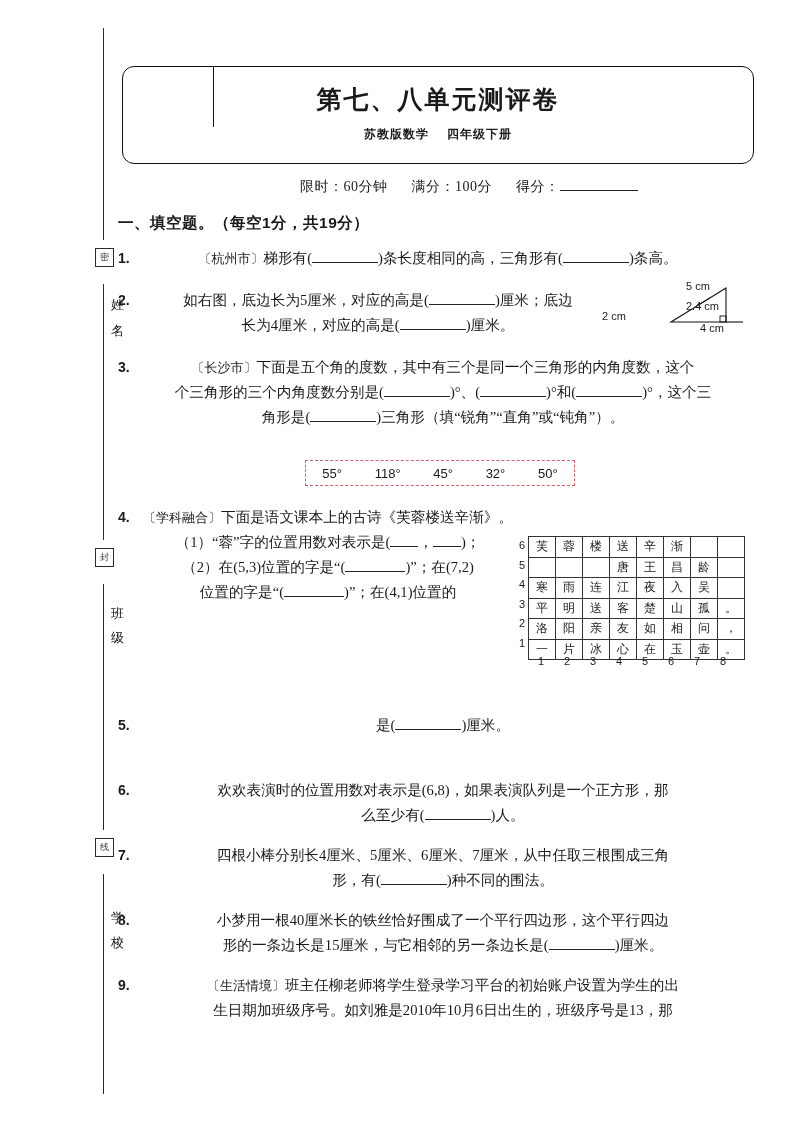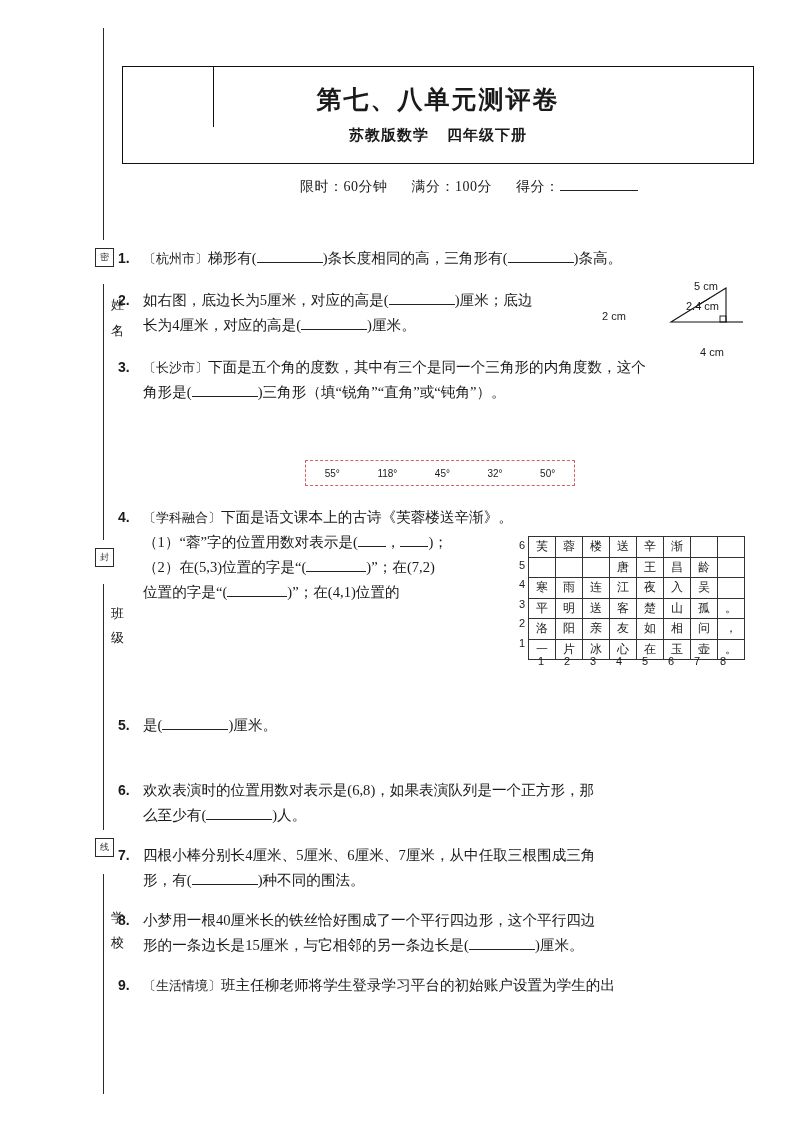--- a/index.html
+++ b/index.html
@@ -22,31 +22,31 @@
     writing-mode:vertical-rl;text-orientation:upright;
   }
   .rail-tick{
     position:absolute;left:95px;width:17px;height:17px;border:1px solid #2b2b2b;
     background:#fff;font-size:9px;line-height:17px;text-align:center;color:#333;
   }
 
   
   .titlebox{
     position:absolute;left:122px;top:66px;width:632px;height:98px;
-    border:1px solid #111;border-radius:0;box-sizing:border-box;
+    border:1px solid #111;border-radius:12px;box-sizing:border-box;
   }
   .titlebox .vline{position:absolute;left:90px;top:0;width:1px;height:60px;background:#111;}
   .main-title{
     position:absolute;left:0;right:0;top:16px;text-align:center;
     font-size:25px;font-weight:bold;letter-spacing:2px;
     font-family:"Liberation Sans","DejaVu Sans",sans-serif;
   }
   .sub-title{
     position:absolute;left:0;right:0;top:59px;text-align:center;
-    font-size:15px;font-weight:bold;letter-spacing:1px;
+    font-size:12px;font-weight:bold;letter-spacing:1px;
     font-family:Liberation Serif, serif;
   }
   .sub-title .gap{display:inline-block;width:18px;}
 
   
   .meta{
     position:absolute;left:300px;top:178px;font-size:14px;letter-spacing:.5px;
   }
   .meta .sp{display:inline-block;width:24px;}
 
@@ -55,38 +55,38 @@
     position:absolute;left:118px;top:213px;font-size:15.5px;font-weight:bold;
     font-family:"Liberation Sans","DejaVu Sans",sans-serif;letter-spacing:.5px;
   }
 
   
   .q{position:absolute;font-size:14.6px;line-height:25px;}
   .qn{
     position:absolute;left:0;top:0;width:22px;text-align:left;
     font-weight:bold;font-family:"Liberation Sans","DejaVu Sans",sans-serif;font-size:14px;
   }
-  .qbody{margin-left:25px;}
+  .qbody{text-align:center;}
   .tag{font-size:13px;}
   .u{display:inline-block;border-bottom:1px solid #222;}
   .u56{width:60px;}
   .u62{width:66px;}
   .u26{width:28px;}
 
   
   .fig2{position:absolute;left:638px;top:282px;width:130px;height:52px;}
   .fig2 svg{display:block;}
   .fig2 .lbl{position:absolute;font-size:11px;font-family:"Liberation Sans","DejaVu Sans",sans-serif;}
 
   
   .angbox{
     position:absolute;left:305px;top:460px;width:270px;height:26px;
     border:1px dashed #d4606a;box-sizing:border-box;
     display:flex;align-items:center;justify-content:space-around;
-    font-size:10px;font-family:"Liberation Sans","DejaVu Sans",sans-serif;
+    font-size:13px;font-family:"Liberation Sans","DejaVu Sans",sans-serif;
   }
 
   
   .poemwrap{position:absolute;left:528px;top:536px;}
   .poemgrid{border-collapse:collapse;}
   .poemgrid td{
     width:26px;height:19.5px;border:1px solid #333;text-align:center;
     font-size:12px;font-family:"Liberation Serif","DejaVu Serif",serif;padding:0;
   }
   .axis-y{position:absolute;left:-13px;top:0;}
@@ -119,20 +119,21 @@
     <div class="main-title">第七、八单元测评卷</div>
     <div class="sub-title">
       <span>苏教版数学</span><span class="gap"></span><span>四年级下册</span>
     </div>
   </div>
 
   <div class="meta">
     <span>限时：60分钟</span><span class="sp"></span><span>满分：100分</span><span class="sp"></span><span>得分：</span><span class="u" style="width:78px;"></span>
   </div>
 
+  <div class="sec-head">一、填空题。（每空1分，共19分）</div>
 
   <div class="q" style="left:118px;top:246px;width:640px;">
     <span class="qn">1.</span>
     <div class="qbody">
       <span class="tag">〔杭州市〕</span><span>梯形有(</span><span class="u u62"></span><span>)条长度相同的高，三角形有(</span><span class="u u62"></span><span>)条高。</span>
     </div>
   </div>
 
   <div class="q" style="left:118px;top:288px;width:520px;">
     <span class="qn">2.</span>
@@ -144,29 +145,30 @@
 
   <div class="fig2">
     <svg width="130" height="52" viewBox="0 0 130 52">
       <polygon points="33,40 88,40 88,6" fill="none" stroke="#111" stroke-width="1.1"></polygon>
       <rect x="82" y="34" width="6" height="6" fill="none" stroke="#111" stroke-width="0.9"></rect>
       <line x1="88" y1="40" x2="105" y2="40" stroke="#111" stroke-width="1.1"></line>
       <line x1="88" y1="6" x2="105" y2="6" stroke="#111" stroke-width="0"></line>
       <line x1="60" y1="23" x2="72" y2="16" stroke="#111" stroke-width="0.9"></line>
     </svg>
     <span class="lbl" style="left:-36px;top:28px;">2 cm</span>
-    <span class="lbl" style="left:56px;top:-2px;text-align:center;">5 cm</span>
+    <span class="lbl" style="left:48px;top:-2px;text-align:center;">5 cm</span>
     <span class="lbl" style="left:48px;top:18px;">2.4 cm</span>
-    <span class="lbl" style="left:62px;top:40px;margin-top:24px;">4 cm</span>
+    <span class="lbl" style="left:62px;top:40px;">4 cm</span>
   </div>
 
   <div class="q" style="left:118px;top:355px;width:650px;">
     <span class="qn">3.</span>
     <div class="qbody">
       <div><span class="tag">〔长沙市〕</span><span>下面是五个角的度数，其中有三个是同一个三角形的内角度数，这个</span></div>
+      <div><span>个三角形的三个内角度数分别是(</span><span class="u u62"></span><span>)°、(</span><span class="u u62"></span><span>)°和(</span><span class="u u62"></span><span>)°，这个三</span></div>
       <div><span>角形是(</span><span class="u u62"></span><span>)三角形（填“锐角”“直角”或“钝角”）。</span></div>
     </div>
   </div>
 
   <div class="angbox">
     <span>55°</span>
     <span>118°</span>
     <span>45°</span>
     <span>32°</span>
     <span>50°</span>
@@ -295,16 +297,17 @@
     <div class="qbody">
       <div>小梦用一根40厘米长的铁丝恰好围成了一个平行四边形，这个平行四边</div>
       <div><span>形的一条边长是15厘米，与它相邻的另一条边长是(</span><span class="u u62"></span><span>)厘米。</span></div>
     </div>
   </div>
 
   <div class="q" style="left:118px;top:973px;width:650px;">
     <span class="qn">9.</span>
     <div class="qbody">
       <div><span class="tag">〔生活情境〕</span><span>班主任柳老师将学生登录学习平台的初始账户设置为学生的出</span></div>
+      <div>生日期加班级序号。如刘雅是2010年10月6日出生的，班级序号是13，那</div>
     </div>
   </div>
 
 </div>
 
 </body></html>

